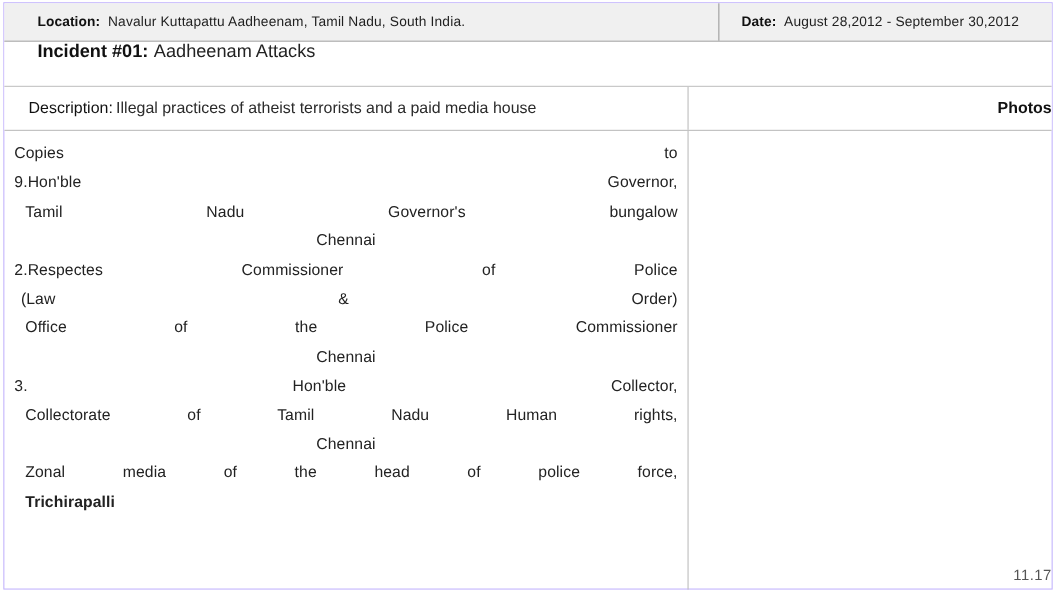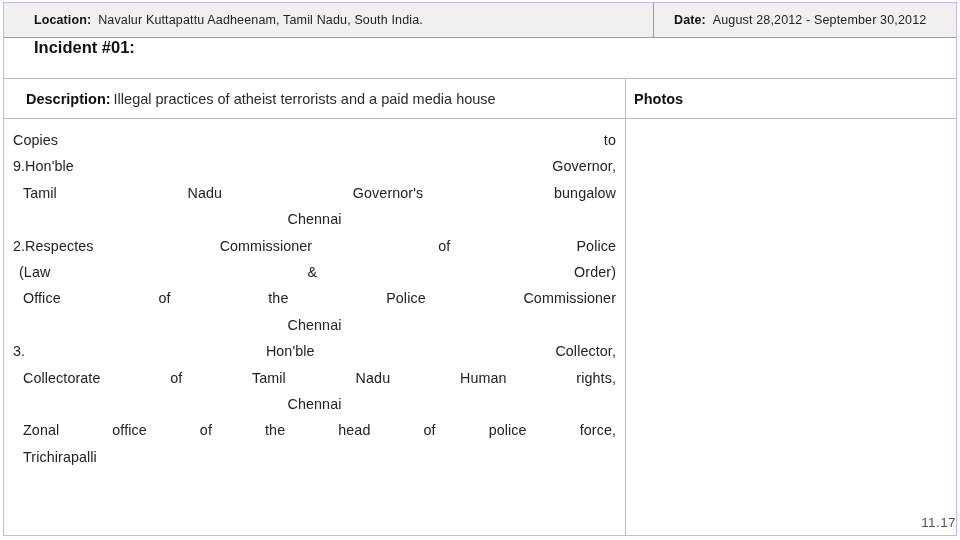--- a/index.html
+++ b/index.html
@@ -94,35 +94,36 @@
     width: 622px;
     box-sizing: border-box;
     display: flex;
     align-items: center;
     padding-left: 22px;
     border-right: 1px solid #bdbdbd;
     white-space: nowrap;
     overflow: hidden;
   }
   .desc-label {
-    font-weight: bold;
+    font-weight: normal;
     font-size: 14.5px;
     color: #111111;
   }
   .desc-value {
     font-size: 14.5px;
     color: #2b2b2b;
     margin-left: 3px;
   }
   .photos-head {
     flex: 1;
     display: flex;
     align-items: center;
     padding-left: 8px;
     box-sizing: border-box;
+    justify-content: flex-end;
   }
   .photos-label {
     font-weight: bold;
     font-size: 14.5px;
     color: #111111;
   }
 
   
   .body-row {
     display: flex;
@@ -160,20 +161,21 @@
     text-align: justify;
     text-align-last: justify;
     padding-left: 10px;
   }
   .para .hang.tight { padding-left: 6px; }
   .para .free {
     display: block;
     text-align: left;
     text-align-last: left;
     padding-left: 10px;
+    font-weight: bold;
   }
 
   .page-number {
     position: absolute;
     right: 0;
     bottom: 6px;
     font-size: 13.5px;
     color: #555555;
     letter-spacing: .4px;
   }
@@ -189,20 +191,21 @@
       <span class="meta-value">Navalur Kuttapattu  Aadheenam, Tamil Nadu, South India.</span>
     </div>
     <div class="meta-cell date">
       <span class="meta-label">Date:</span>
       <span class="meta-value">August 28,2012 - September 30,2012</span>
     </div>
   </div>
 
   <div class="incident-row">
     <span class="incident-label">Incident #01:</span>
+    <span class="incident-value">Aadheenam Attacks</span>
   </div>
 
   <div class="section-row">
     <div class="desc-head">
       <span class="desc-label">Description:</span>
       <span class="desc-value">Illegal practices of atheist terrorists and a paid media house</span>
     </div>
     <div class="photos-head">
       <span class="photos-label">Photos</span>
     </div>
@@ -227,21 +230,21 @@
         <span class="last-line">Chennai</span>
       </p>
 
       <p class="para">
         <span>3. Hon'ble Collector,</span>
         <span class="hang">Collectorate of Tamil Nadu Human rights,</span>
         <span class="last-line">Chennai</span>
       </p>
 
       <p class="para">
-        <span class="hang">Zonal office of the head of police force,</span>
+        <span class="hang">Zonal media of the head of police force,</span>
         <span class="free">Trichirapalli</span>
       </p>
 
     </div>
 
     <div class="photos-col">
       <div class="page-number">11.17</div>
     </div>
 
   </div>

